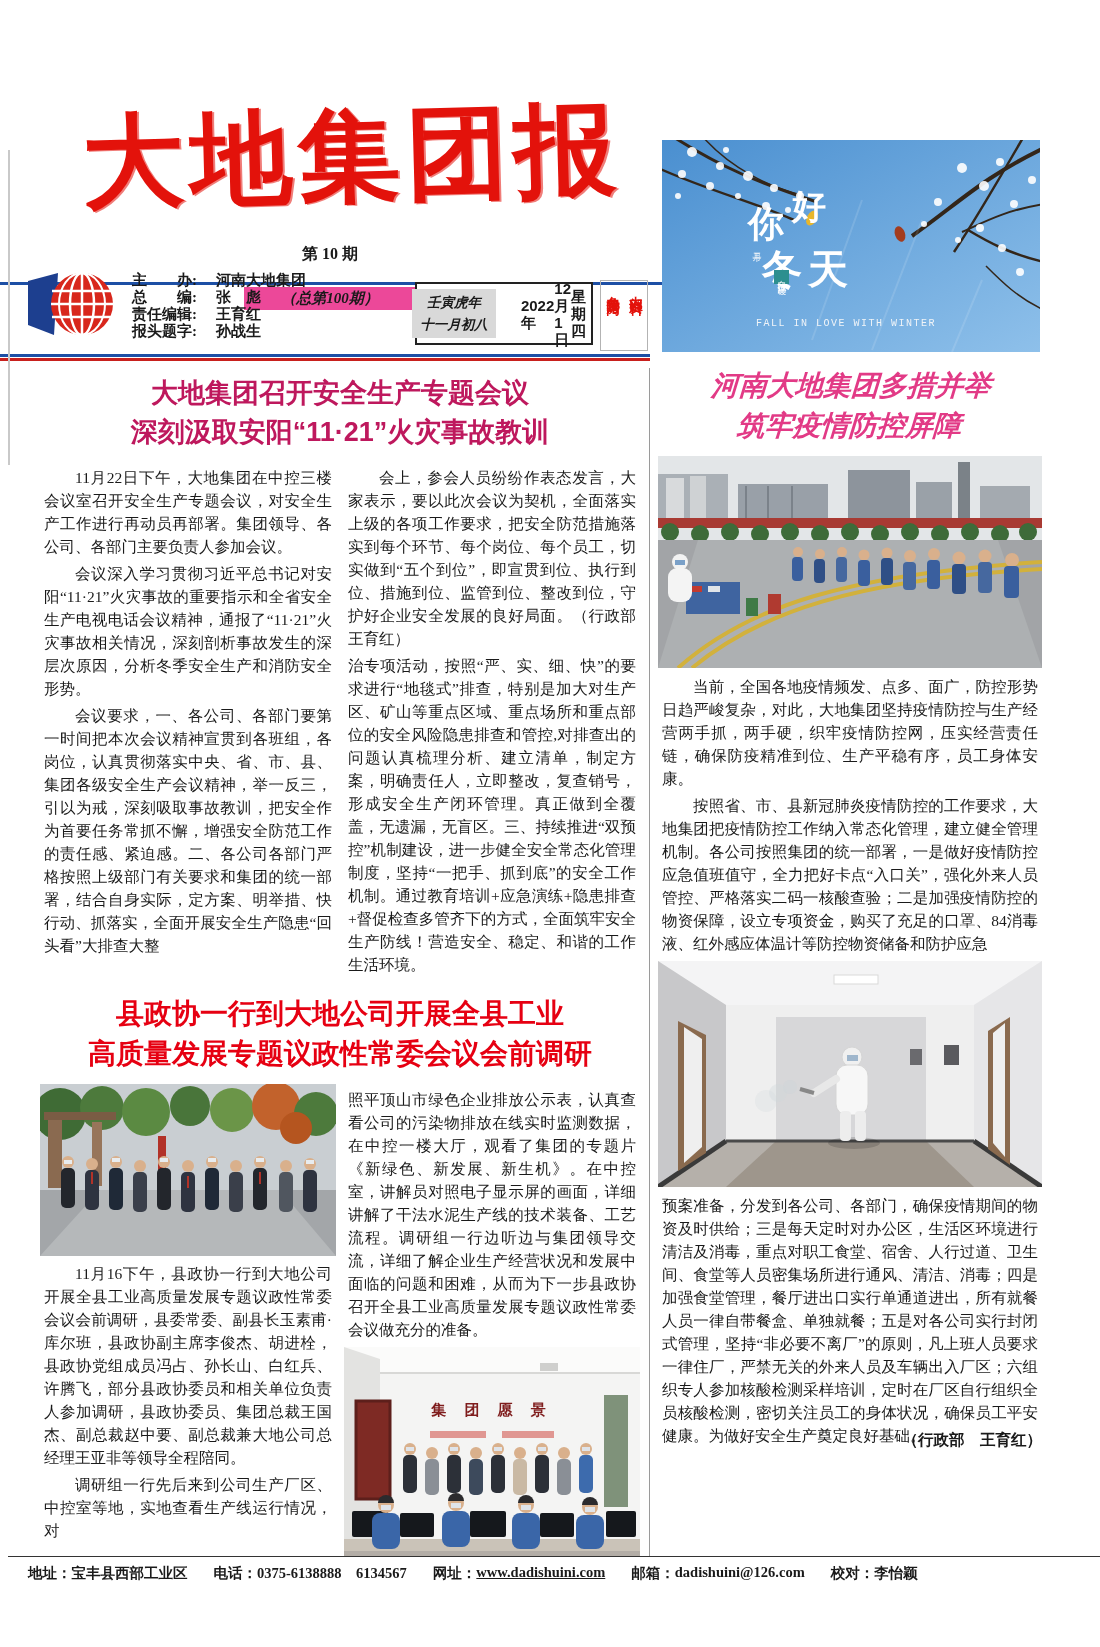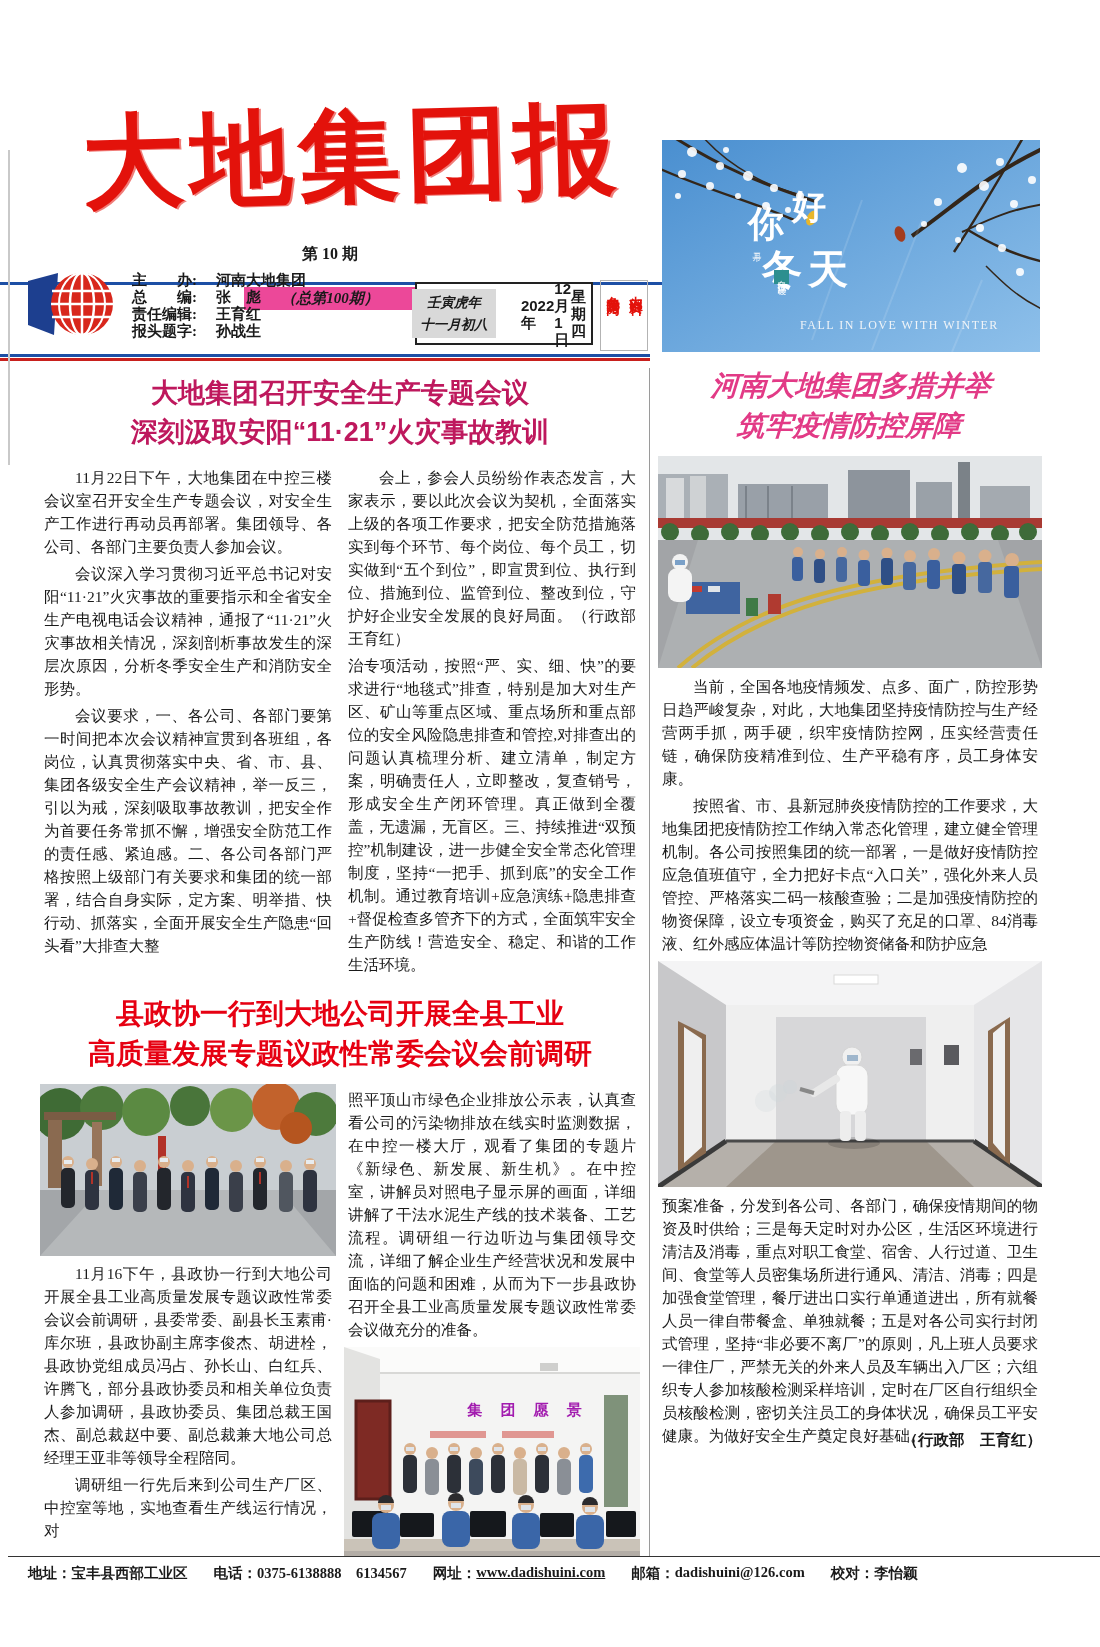--- a/index.html
+++ b/index.html
@@ -39,43 +39,43 @@
   
   .photo{position:relative;overflow:hidden;background:#ddd;}
   .photo svg{display:block;width:100%;height:100%;}
   .winter{position:absolute;left:662px;top:140px;width:378px;height:212px;}
   .w-you{position:absolute;left:86px;top:60px;font-size:36px;color:#fff;font-weight:bold;}
   .w-hao{position:absolute;left:130px;top:44px;font-size:34px;color:#fff;font-weight:bold;}
   .w-dt{position:absolute;left:100px;top:102px;font-size:40px;color:#fff;font-weight:bold;letter-spacing:6px;}
   .w-month{position:absolute;left:88px;top:106px;writing-mode:vertical-rl;font-size:9px;color:#ecf2f8;}
   .w-tag{position:absolute;left:112px;top:130px;writing-mode:vertical-rl;font-size:9px;color:#fff;
         background:#2d8f8f;padding:3px 1px;letter-spacing:2px;}
-  .w-sub{position:absolute;left:94px;top:178px;font-size:12px;color:#f0f4f8;letter-spacing:1.5px;
-        font-family:Liberation Serif, serif;margin-left:44px;}
+  .w-sub{position:absolute;left:94px;top:178px;font-size:10px;color:#f0f4f8;letter-spacing:1.5px;
+        font-family:Liberation Mono, monospace;}
 
   
   .left-col{position:absolute;left:40px;top:368px;width:600px;}
   .right-col{position:absolute;left:658px;top:366px;width:384px;}
   .headline{text-align:center;font-weight:bold;}
   .h-art1{color:#be185d;font-size:27px;line-height:39px;margin:6px 0 10px;
         font-family:"Liberation Sans",sans-serif;}
   .h-art2{color:#e60012;font-size:28px;line-height:40px;margin:14px 0 10px;
         font-family:"DejaVu Serif",serif;}
   .h-art3{color:#e23a86;font-size:28px;line-height:40px;margin:0 0 10px;font-style:italic;
         font-family:"DejaVu Serif",serif;transform:skewX(-3deg);}
   .cols{display:flex;gap:8px;}
   .col{width:296px;}
   p.body{margin:4px;font-size:15.5px;line-height:23px;text-align:justify;}
   p.ind{text-indent:2em;}
   .photo.group{width:296px;height:172px;margin-bottom:6px;}
   .photo.control{width:296px;height:218px;margin-top:6px;}
   .photo.testing{width:384px;height:212px;margin:2px 0 7px;}
   .photo.hallway{width:384px;height:226px;margin:6px 0 7px;}
-  .c-wall{position:absolute;left:0;top:54px;width:100%;text-align:center;color:#a21caf;
-        font-weight:bold;font-size:15px;letter-spacing:7px;font-family:"Liberation Sans",sans-serif;margin-left:36px;}
+  .c-wall{position:absolute;left:0;top:54px;width:100%;text-align:center;color:#7f1d1d;
+        font-weight:bold;font-size:15px;letter-spacing:7px;font-family:"Liberation Sans",sans-serif;}
   .byline{text-align:right;font-size:15.5px;line-height:23px;font-weight:bold;margin-top:-23px;}
 
   
   .page-footer{position:absolute;left:8px;top:1556px;width:1100px;background:#fff;
         border-top:1.5px solid #333;padding:7px 20px 0;box-sizing:border-box;}
   .f-items{display:flex;gap:26px;font-size:14.5px;font-weight:bold;white-space:nowrap;}
   .f-item{display:flex;}
   .f-value.u{text-decoration:underline;}
 </style>
 </head>

